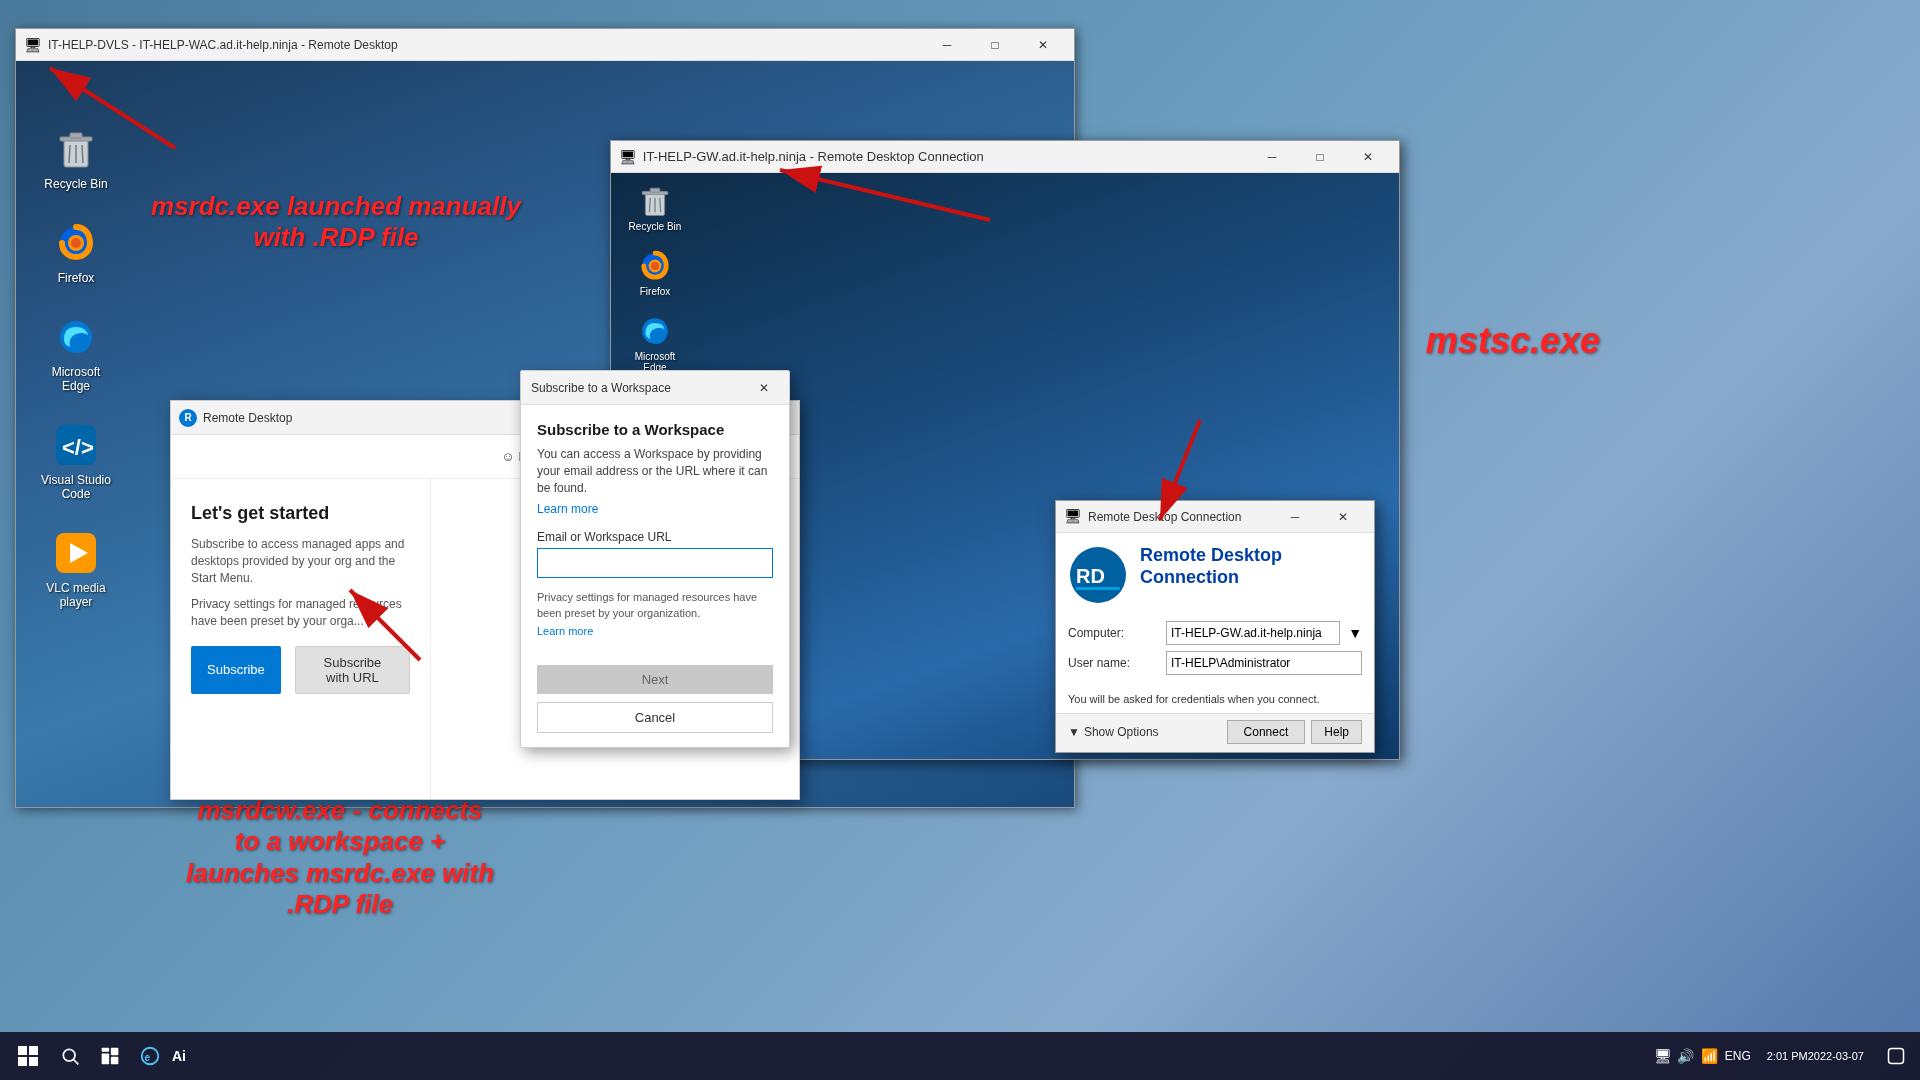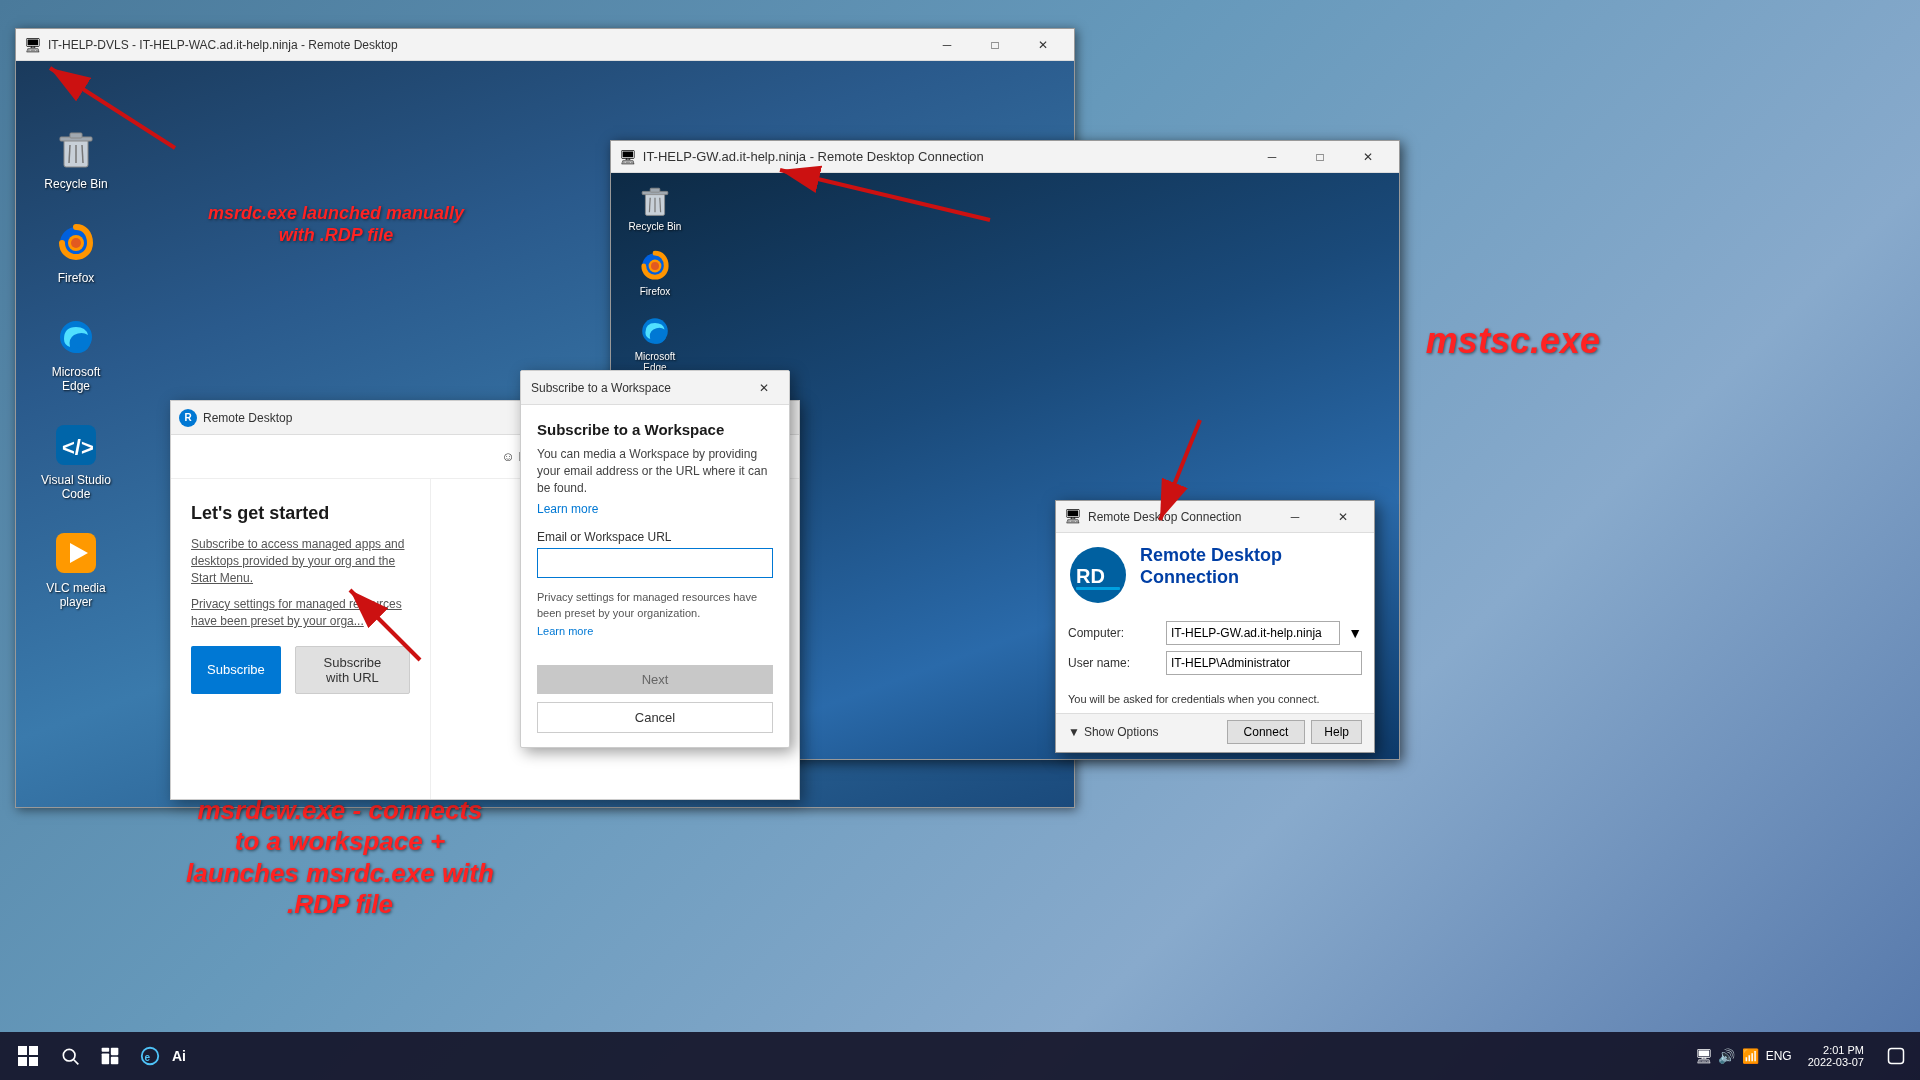--- a/index.html
+++ b/index.html
@@ -76,21 +76,21 @@
       font-size: 12px;
     }
     .taskbar-right .sys-icons {
       display: flex;
       align-items: center;
       gap: 6px;
       margin-right: 8px;
     }
     .taskbar-clock {
       display: flex;
-      flex-direction: column;
+      flex-direction: row;
       align-items: flex-end;
       font-size: 11px;
       color: white;
       margin-right: 8px;
     }
     .taskbar-notification {
       width: 32px;
       height: 32px;
       display: flex;
       align-items: center;
@@ -130,29 +130,28 @@
       text-align: center;
       text-shadow: 1px 1px 2px rgba(0,0,0,0.8);
     }
 
     
     .annotation-text-1 {
       position: absolute;
       top: 130px;
       left: 80px;
       color: #ff2222;
-      font-size: 18px;
+      font-size: 26px;
       font-weight: 900;
       text-shadow: 1px 1px 3px rgba(0,0,0,0.5);
       font-style: italic;
       line-height: 1.2;
       width: 480px;
       text-align: center;
       pointer-events: none;
-      margin-top: 12px;
     }
     .annotation-text-2 {
       position: absolute;
       bottom: 160px;
       left: 130px;
       color: #ff2222;
       font-size: 26px;
       font-weight: 900;
       text-shadow: 1px 1px 3px rgba(0,0,0,0.5);
       font-style: italic;
@@ -374,21 +373,20 @@
       font-size: 18px;
       color: #1a1a1a;
       margin-bottom: 12px;
       font-weight: 600;
     }
     .msrdcw-left p {
       font-size: 12px;
       color: #555;
       margin-bottom: 10px;
       line-height: 1.4;
-      text-decoration: underline;
     }
     .msrdcw-left .btn-subscribe {
       background: #0078d4;
       color: white;
       border: none;
       padding: 8px 16px;
       font-size: 13px;
       cursor: pointer;
       border-radius: 2px;
       margin-right: 6px;
@@ -836,21 +834,21 @@
   </div>
 </div>
 
 <div class="subscribe-dialog">
   <div class="subscribe-titlebar">
     <span class="subscribe-title-text">Subscribe to a Workspace</span>
     <div class="win-btn close" style="height:30px;width:30px;">✕</div>
   </div>
   <div class="subscribe-body">
     <h3>Subscribe to a Workspace</h3>
-    <p>You can media a Workspace by providing your email address or the URL where it can be found.</p>
+    <p>You can access a Workspace by providing your email address or the URL where it can be found.</p>
     <a class="learn-more">Learn more</a>
     <label>Email or Workspace URL</label>
     <input type="text" style="display: block;">
     <p class="privacy-text">Privacy settings for managed resources have been preset by your organization.</p>
     <a class="learn-more-2">Learn more</a>
   </div>
   <div class="subscribe-footer">
     <button class="btn-next">Next</button>
     <button class="btn-cancel">Cancel</button>
   </div>

